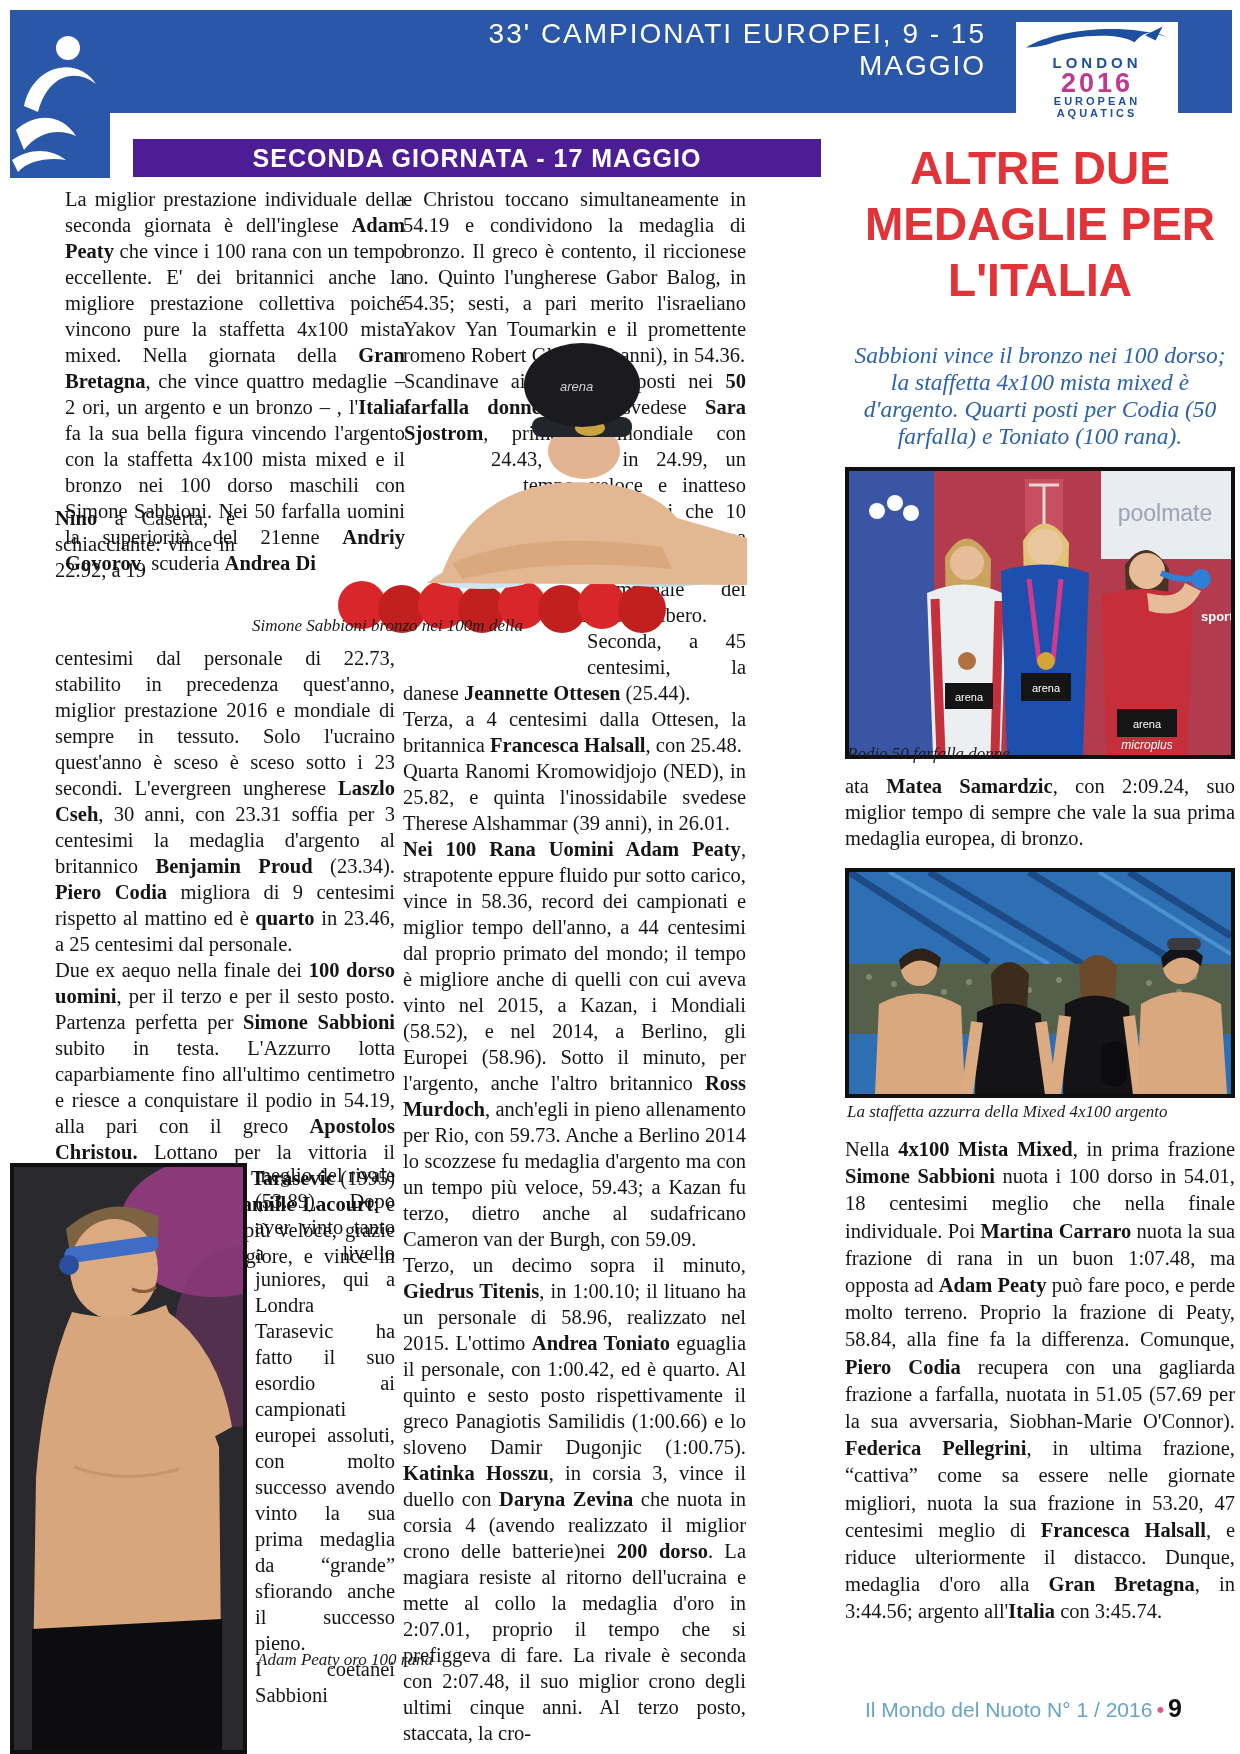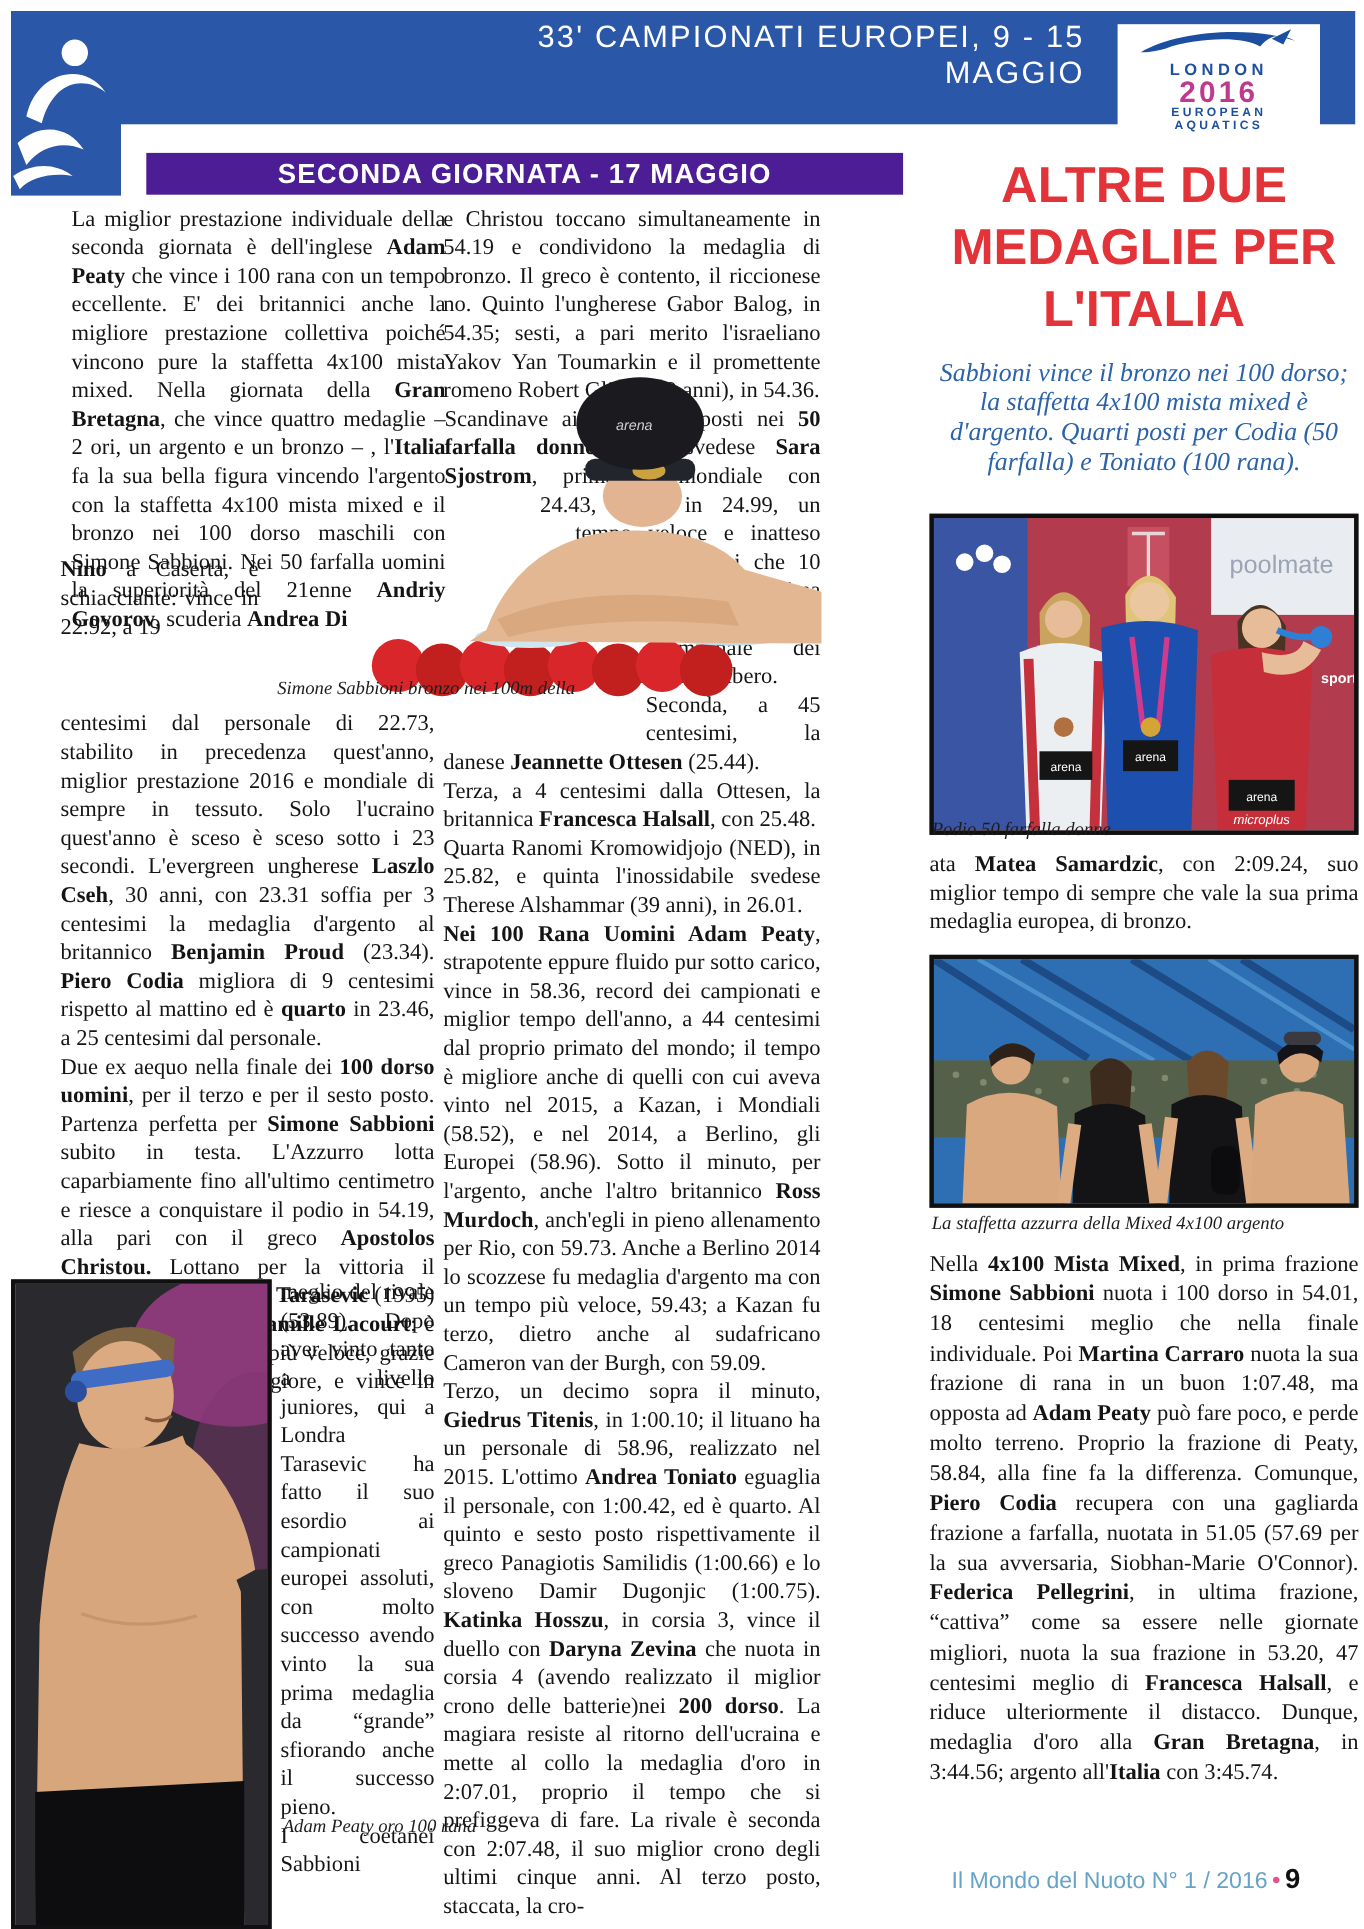--- a/index.html
+++ b/index.html
@@ -5,21 +5,21 @@
   html,body{margin:0;padding:0;background:#e8e8e8;}
   .page{position:relative;width:1240px;height:1754px;background:#fff;overflow:hidden;
         font-family:"Liberation Serif",serif;color:#141414;margin:0 auto;}
   
   .band{position:absolute;left:10px;top:10px;width:1222px;height:103px;background:#2b57a8;z-index:1;}
   .brandsq{position:absolute;left:10px;top:10px;width:100px;height:168px;z-index:3;}
   .mastright{position:absolute;left:430px;top:16px;width:556px;text-align:right;color:#fff;
              font-family:"Liberation Sans",sans-serif;z-index:2;}
   .city{font-size:47px;font-weight:bold;letter-spacing:1px;line-height:54px;}
   .sub{font-size:28px;letter-spacing:2px;margin-top:2px;font-weight:normal;}
-  .l2016{position:absolute;left:1016px;top:22px;width:184px;height:92px;background:#fff;z-index:4;
+  .l2016{position:absolute;left:1016px;top:22px;width:162px;height:92px;background:#fff;z-index:4;
          text-align:center;font-family:"Liberation Sans",sans-serif;box-sizing:border-box;padding-top:1px;}
   .l2016 .ln{color:#1d4fa0;font-weight:bold;font-size:15px;letter-spacing:4px;line-height:16px;}
   .l2016 .yr{color:#bf3a8e;font-weight:bold;font-size:27px;line-height:24px;letter-spacing:3px;}
   .l2016 .eu{color:#1d4fa0;font-weight:bold;font-size:11px;letter-spacing:3px;line-height:12px;}
   .secbar{position:absolute;left:133px;top:139px;width:688px;height:38px;background:#4c1d95;color:#fff;
           font-family:"Liberation Sans",sans-serif;font-weight:bold;font-size:25px;text-align:center;
           line-height:38px;letter-spacing:1px;z-index:2;}
   
   .just{text-align:justify;font-size:20.5px;line-height:26px;}
   .just p{margin:0;}
@@ -27,21 +27,21 @@
   .abs{position:absolute;}
   #lcA{left:65px;top:186px;width:340px;font-family:Liberation Serif, serif;}
   #lcB{left:55px;top:505px;width:180px;}
   #lcC{left:55px;top:645px;width:340px;}
   #lcD{left:255px;top:1162px;width:140px;}
   #mcol{left:403px;top:186px;width:343px;}
   .st{float:left;clear:left;}
   
   #headline{left:845px;top:140px;width:390px;text-align:center;color:#e23338;
             font-family:"Liberation Sans",sans-serif;font-weight:bold;font-size:46px;line-height:56px;}
-  #standfirst{left:845px;top:326px;width:390px;text-align:center;color:#2b62a8;font-style:italic;
+  #standfirst{left:845px;top:342px;width:390px;text-align:center;color:#2b62a8;font-style:italic;
               font-size:23.5px;line-height:27px;}
   .cap{font-style:italic;font-size:17px;color:#1c1c1c;}
   #capPodium{left:847px;top:744px;width:380px;}
   #capRelay{left:847px;top:1102px;width:390px;}
   #capSabbioni{left:252px;top:616px;width:330px;}
   #capPeaty{left:257px;top:1650px;width:220px;}
   #rcP1{left:845px;top:773px;width:390px;}
   #rcP2{left:845px;top:1136px;width:390px;line-height:27.2px;}
   
   .photo{box-sizing:border-box;border:4px solid #101010;overflow:hidden;background:#777;}

